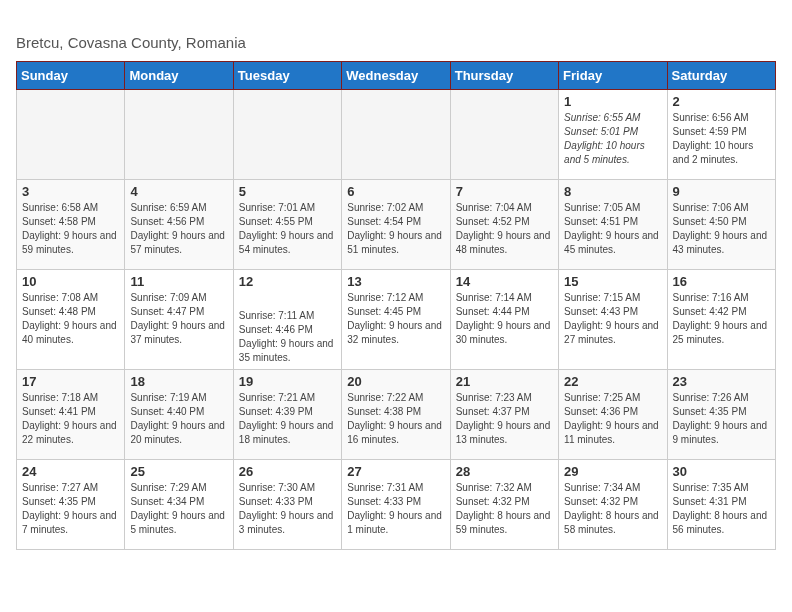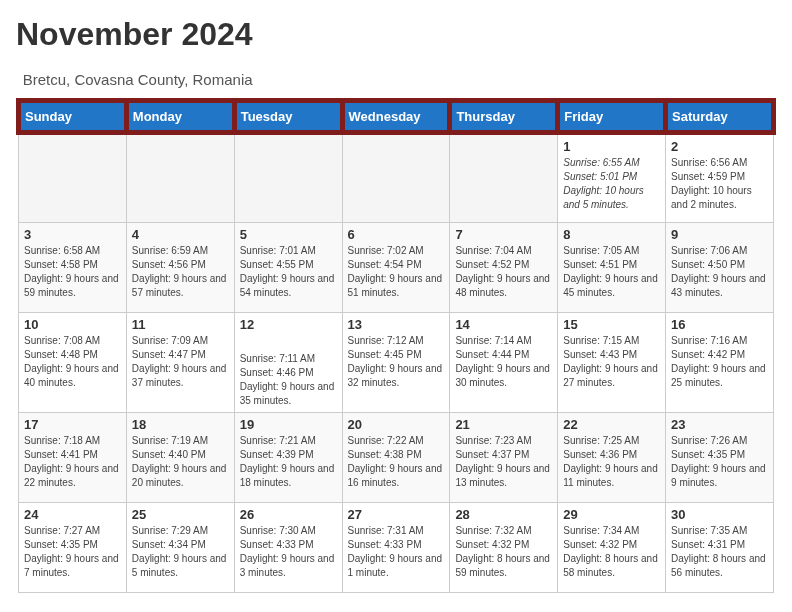--- a/index.html
+++ b/index.html
@@ -58,21 +58,21 @@
       border-collapse: collapse;
       table-layout: fixed;
     }
     .calendar-table th {
       background: #2176c7;
       color: #fff;
       font-size: 13px;
       font-weight: bold;
       padding: 6px 4px;
       text-align: left;
-      border: 5px solid #7f1d1d;
+      border: 1px solid #7f1d1d;
     }
     .calendar-table td {
       vertical-align: top;
       border: 1px solid #ccc;
       padding: 4px 5px;
       font-size: 10.5px;
       color: #333;
       min-height: 80px;
       height: 90px;
       background: #fff;
@@ -94,21 +94,20 @@
     }
     tr:nth-child(even) td:not(.empty) {
       background: #f9f9f9;
     }
   </style>
 </head>
 <body>
 
 <div class="header-area">
   <div class="title-area">
-    <div class="month-title">November 2024</div>
     <div class="location-title">Bretcu, Covasna County, Romania</div>
   </div>
 </div>
 
 <table class="calendar-table">
   <thead>
     <tr>
     <th>Sunday</th>
         <th>Monday</th>
         <th>Tuesday</th>

